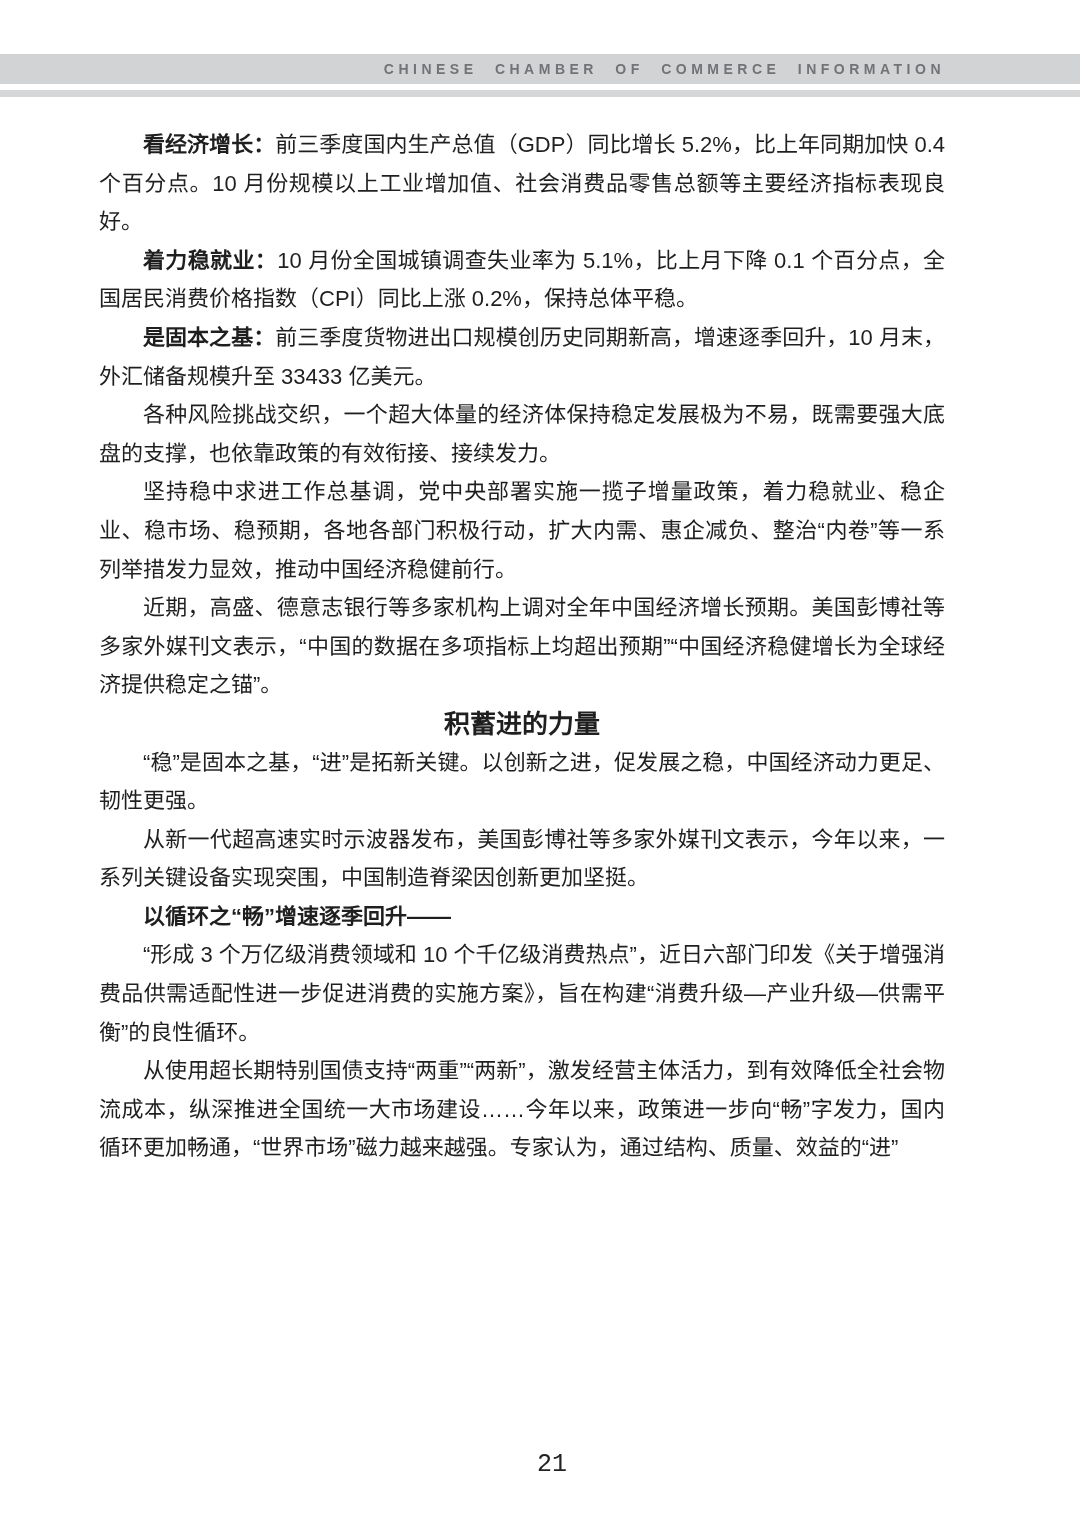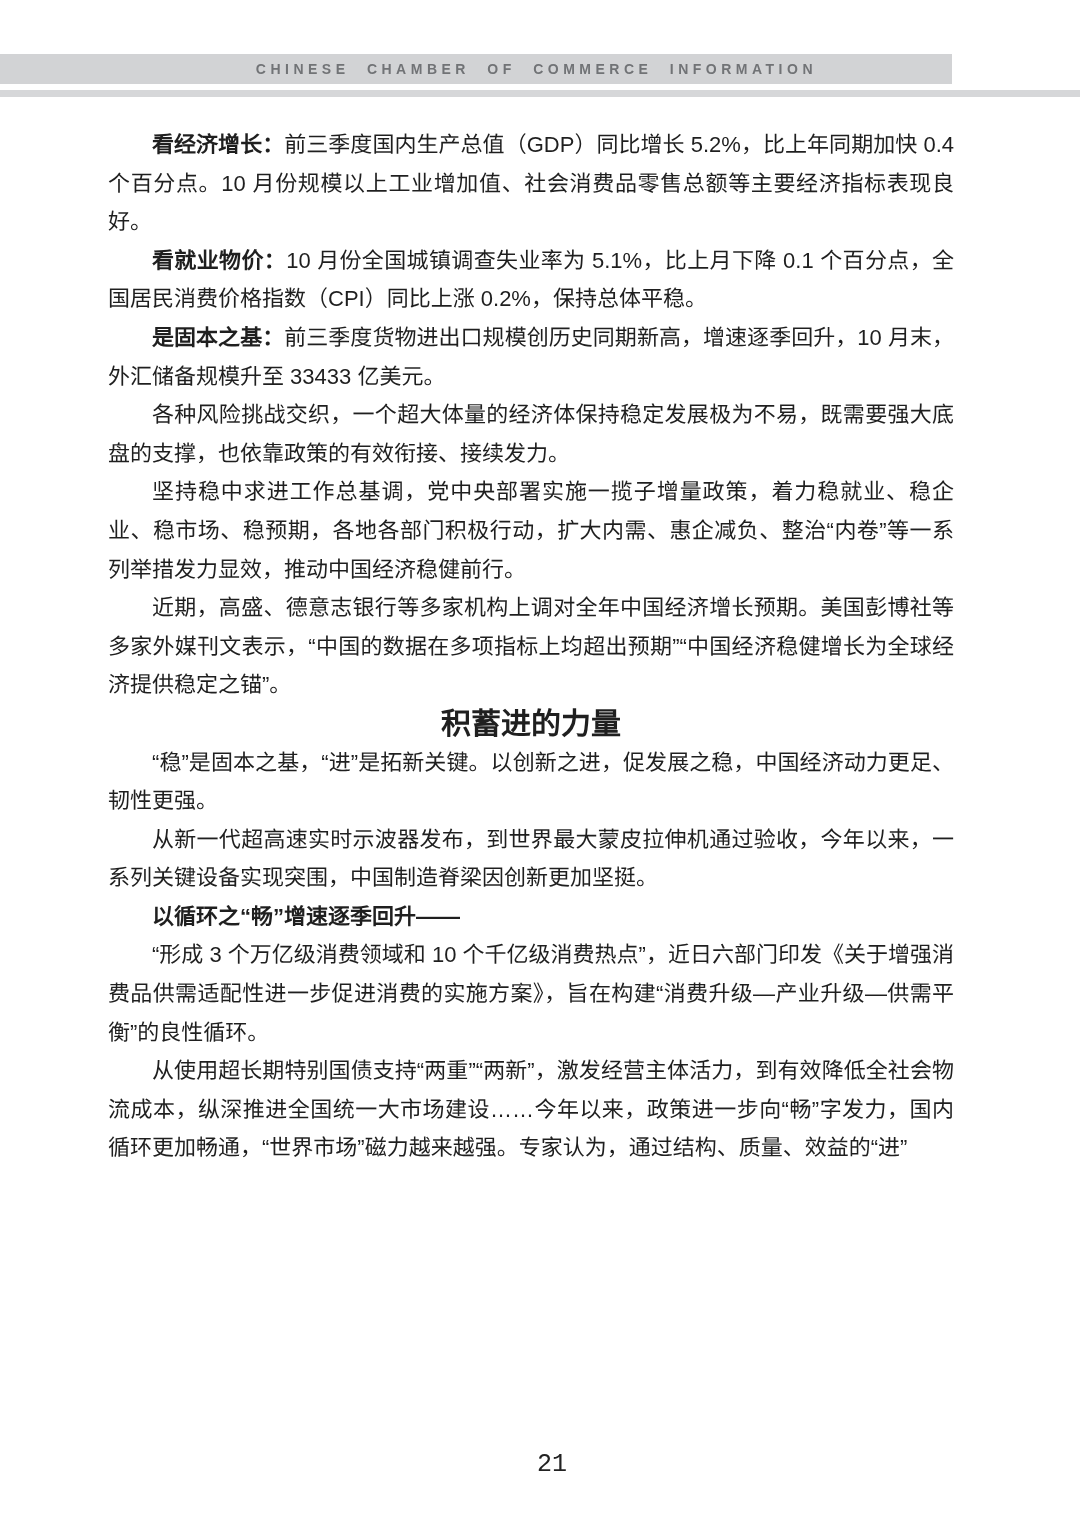--- a/index.html
+++ b/index.html
@@ -13,21 +13,21 @@
   }
   .page {
     position: absolute;
     inset: 0;
   }
   
   .band {
     position: absolute;
     top: 54px;
     left: 0;
-    width: 952px;
+    width: 1080px;
     height: 30px;
     background: #d2d3d5;
   }
   .band-text {
     position: absolute;
     top: 50%;
     right: 135px;
     transform: translateY(-50%);
     font-size: 14px;
     font-weight: bold;
@@ -41,36 +41,36 @@
     top: 90px;
     left: 0;
     width: 1080px;
     height: 7px;
     background: #d6d7d9;
   }
   
   .article {
     position: absolute;
     top: 126px;
-    left: 108px;
+    left: 99px;
     width: 846px;
     font-size: 22px;
     line-height: 38.6px;
     color: #1f1f1f;
     text-align: justify;
   }
   .article p {
     margin: 0;
     text-indent: 2em;
   }
   .article p.bold { font-weight: bold; }
   .article p strong { font-weight: bold; }
   .section-heading {
     margin: 0;
-    font-size: 30px;
+    font-size: 26px;
     line-height: 38.6px;
     font-weight: bold;
     text-align: center;
     text-indent: 0;
     color: #1f1f1f;
   }
   
   .page-number {
     position: absolute;
     top: 1450px;
@@ -88,28 +88,28 @@
 
 <div class="page">
 
   <div class="band">
     <span class="band-text">CHINESE CHAMBER OF COMMERCE INFORMATION</span>
   </div>
   <div class="thin-bar"></div>
 
   <main class="article" id="article-body">
       <p><strong>看经济增长：</strong><span>前三季度国内生产总值（GDP）同比增长 5.2%，比上年同期加快 0.4 个百分点。10 月份规模以上工业增加值、社会消费品零售总额等主要经济指标表现良好。</span></p>
-      <p><strong>看就业物价：</strong><span>10 月份全国城镇调查失业率为 5.1%，比上月下降 0.1 个百分点，全国居民消费价格指数（CPI）同比上涨 0.2%，保持总体平稳。</span></p>
+      <p><strong>着力稳就业：</strong><span>10 月份全国城镇调查失业率为 5.1%，比上月下降 0.1 个百分点，全国居民消费价格指数（CPI）同比上涨 0.2%，保持总体平稳。</span></p>
       <p><strong>是固本之基：</strong><span>前三季度货物进出口规模创历史同期新高，增速逐季回升，10 月末，外汇储备规模升至 33433 亿美元。</span></p>
       <p><span>各种风险挑战交织，一个超大体量的经济体保持稳定发展极为不易，既需要强大底盘的支撑，也依靠政策的有效衔接、接续发力。</span></p>
       <p><span>坚持稳中求进工作总基调，党中央部署实施一揽子增量政策，着力稳就业、稳企业、稳市场、稳预期，各地各部门积极行动，扩大内需、惠企减负、整治“内卷”等一系列举措发力显效，推动中国经济稳健前行。</span></p>
       <p><span>近期，高盛、德意志银行等多家机构上调对全年中国经济增长预期。美国彭博社等多家外媒刊文表示，“中国的数据在多项指标上均超出预期”“中国经济稳健增长为全球经济提供稳定之锚”。</span></p>
       <h2 class="section-heading">积蓄进的力量</h2>
       <p><span>“稳”是固本之基，“进”是拓新关键。以创新之进，促发展之稳，中国经济动力更足、韧性更强。</span></p>
-      <p><span>从新一代超高速实时示波器发布，到世界最大蒙皮拉伸机通过验收，今年以来，一系列关键设备实现突围，中国制造脊梁因创新更加坚挺。</span></p>
+      <p><span>从新一代超高速实时示波器发布，美国彭博社等多家外媒刊文表示，今年以来，一系列关键设备实现突围，中国制造脊梁因创新更加坚挺。</span></p>
       <p class="bold"><span>以循环之“畅”增速逐季回升——</span></p>
       <p><span>“形成 3 个万亿级消费领域和 10 个千亿级消费热点”，近日六部门印发《关于增强消费品供需适配性进一步促进消费的实施方案》，旨在构建“消费升级—产业升级—供需平衡”的良性循环。</span></p>
       <p><span>从使用超长期特别国债支持“两重”“两新”，激发经营主体活力，到有效降低全社会物流成本，纵深推进全国统一大市场建设……今年以来，政策进一步向“畅”字发力，国内循环更加畅通，“世界市场”磁力越来越强。专家认为，通过结构、质量、效益的“进”</span></p>
     </main>
 
   <div class="page-number">21</div>
 
 </div>
 
 </body></html>

